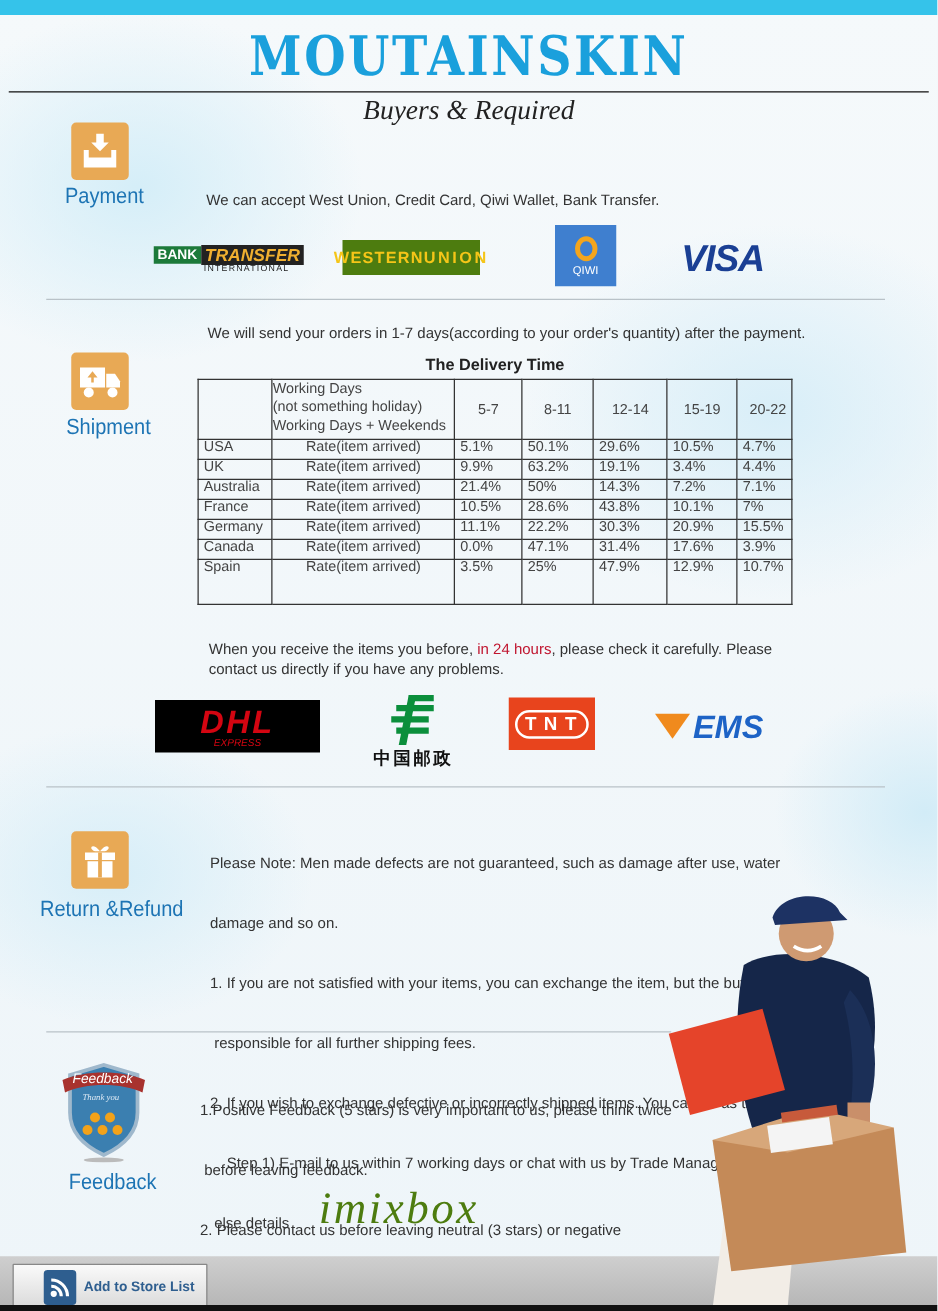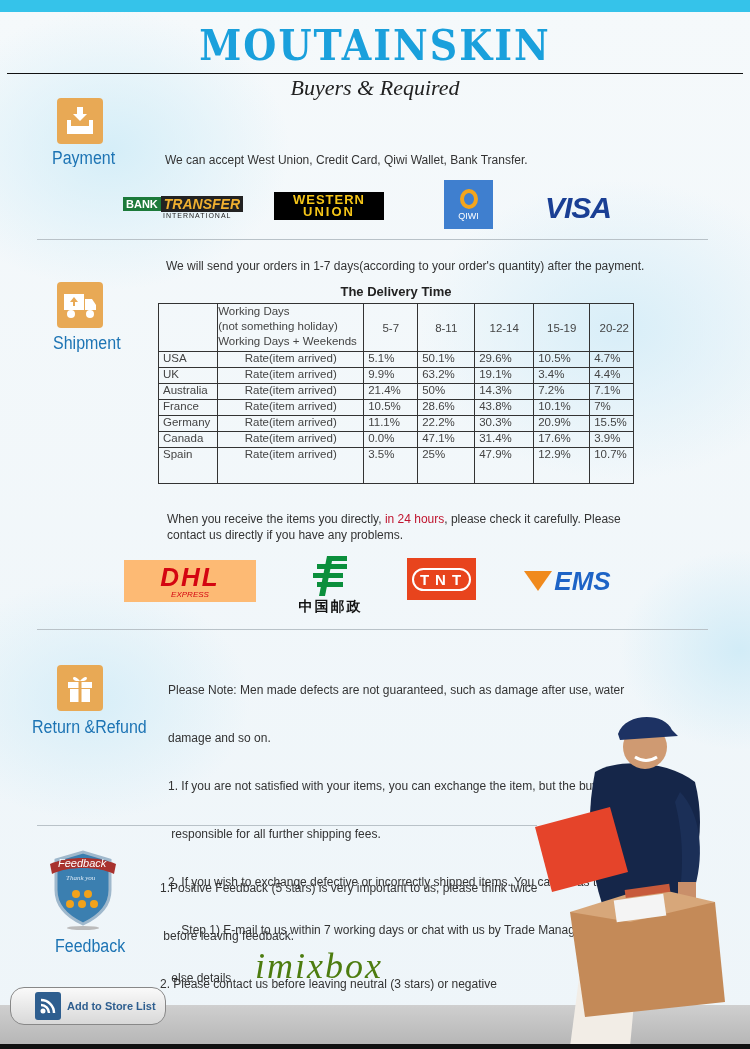--- a/index.html
+++ b/index.html
@@ -18,21 +18,21 @@
 .hrule{left:7px;top:73px;width:736px;height:1px;background:#111}
 .subtitle{left:0;top:75px;width:750px;text-align:center;font-family:"Liberation Serif",serif;font-style:italic;
  font-size:22px;color:#222}
 .sec-icon{width:46px;height:46px;background:#e8a955;border-radius:4px;display:flex;align-items:center;justify-content:center}
 .sec-label{font-size:16px;color:#1d74b4;transform:scaleY(1.1)}
 .txt{font-size:12px;color:#333;line-height:16px}
 .divider{height:1px;background:#b9c2c8}
 table.dt{border-collapse:collapse;font-size:11.5px;color:#444}
 table.dt td{border:1px solid #333;padding:0 4px;vertical-align:top}
 .logo{display:flex;align-items:center;justify-content:center}
-.add-store{left:10px;top:987px;width:156px;height:38px;border:1px solid #888;border-radius:14px;
+.add-store{left:10px;top:1011px;width:156px;height:38px;border:1px solid #888;border-radius:1px;
  background:linear-gradient(#fafafa,#d8d8d8);display:flex;align-items:center;gap:6px;padding-left:24px}
 .graybar{left:0;top:1005px;width:750px;height:40px;background:linear-gradient(#cfcfcf,#b6b6b6)}
 .bottomline{left:0;top:1044px;width:750px;height:5px;background:#111}
 </style>
 </head>
 <body>
 
 <div class="bg"></div>
 
 <div class="abs topbar"></div>
@@ -52,21 +52,21 @@
 <div class="abs txt" style="left:165px;top:152px">We can accept West Union, Credit Card, Qiwi Wallet, Bank Transfer.</div>
 
 <div class="abs logo" style="left:123px;top:193px;width:112px;height:28px;flex-direction:column;align-items:flex-start">
   <div style="display:flex;align-items:center">
     <span style="background:#1c7a3a;color:#fff;font-weight:bold;font-size:11px;padding:1px 3px">BANK</span>
     <span style="background:#222;color:#f0b030;font-weight:bold;font-style:italic;font-size:14px;padding:0 3px">TRANSFER</span>
   </div>
   <span style="font-size:7px;color:#222;margin-left:40px;letter-spacing:1px">INTERNATIONAL</span>
 </div>
 
-<div class="abs logo" style="left:274px;top:192px;width:110px;height:28px;background:#000000;flex-direction:column;line-height:12px">
+<div class="abs logo" style="left:274px;top:192px;width:110px;height:28px;background:#4d7c0f;flex-direction:row;line-height:12px">
   <span style="color:#f5c518;font-weight:bold;font-size:13px;letter-spacing:1px">WESTERN</span>
   <span style="color:#f5c518;font-weight:bold;font-size:13px;letter-spacing:2px">UNION</span>
 </div>
 
 <div class="abs logo" style="left:444px;top:180px;width:49px;height:49px;background:#3f7fcf;flex-direction:column">
   <span style="width:18px;height:20px;border:4px solid #f4a51c;border-radius:50%;display:block"></span>
   <span style="color:#fff;font-size:9px;margin-top:2px">QIWI</span>
 </div>
 
 <div class="abs logo" style="left:538px;top:190px;width:80px;height:36px">
@@ -166,24 +166,24 @@
         <td>3.5%</td>
         <td>25%</td>
         <td>47.9%</td>
         <td>12.9%</td>
         <td>10.7%</td>
       </tr>
     </tbody>
 </table>
 
 <div class="abs txt" style="left:167px;top:511px;width:470px">
-  <span>When you receive the items you directly, </span><span style="color:#c0152f">in 24 hours</span><span>, please check it carefully. Please contact us directly if you have any problems.</span>
-</div>
-
-<div class="abs logo" style="left:124px;top:560px;width:132px;height:42px;background:#fdba74;flex-direction:column">
+  <span>When you receive the items you before, </span><span style="color:#c0152f">in 24 hours</span><span>, please check it carefully. Please contact us directly if you have any problems.</span>
+</div>
+
+<div class="abs logo" style="left:124px;top:560px;width:132px;height:42px;background:#000000;flex-direction:column">
   <span style="color:#d40511;font-weight:bold;font-style:italic;font-size:26px;letter-spacing:2px;line-height:26px">DHL</span>
   <span style="color:#d40511;font-style:italic;font-size:8px">EXPRESS</span>
 </div>
 
 <div class="abs logo" style="left:293px;top:552px;width:75px;height:66px;flex-direction:column">
   <svg width="44" height="44" viewBox="0 0 44 44">
       <g fill="#0b8f3c">
         <rect x="18" y="2" width="20" height="5"></rect>
         <rect x="8" y="10" width="30" height="5"></rect>
         <rect x="4" y="19" width="30" height="5"></rect>

